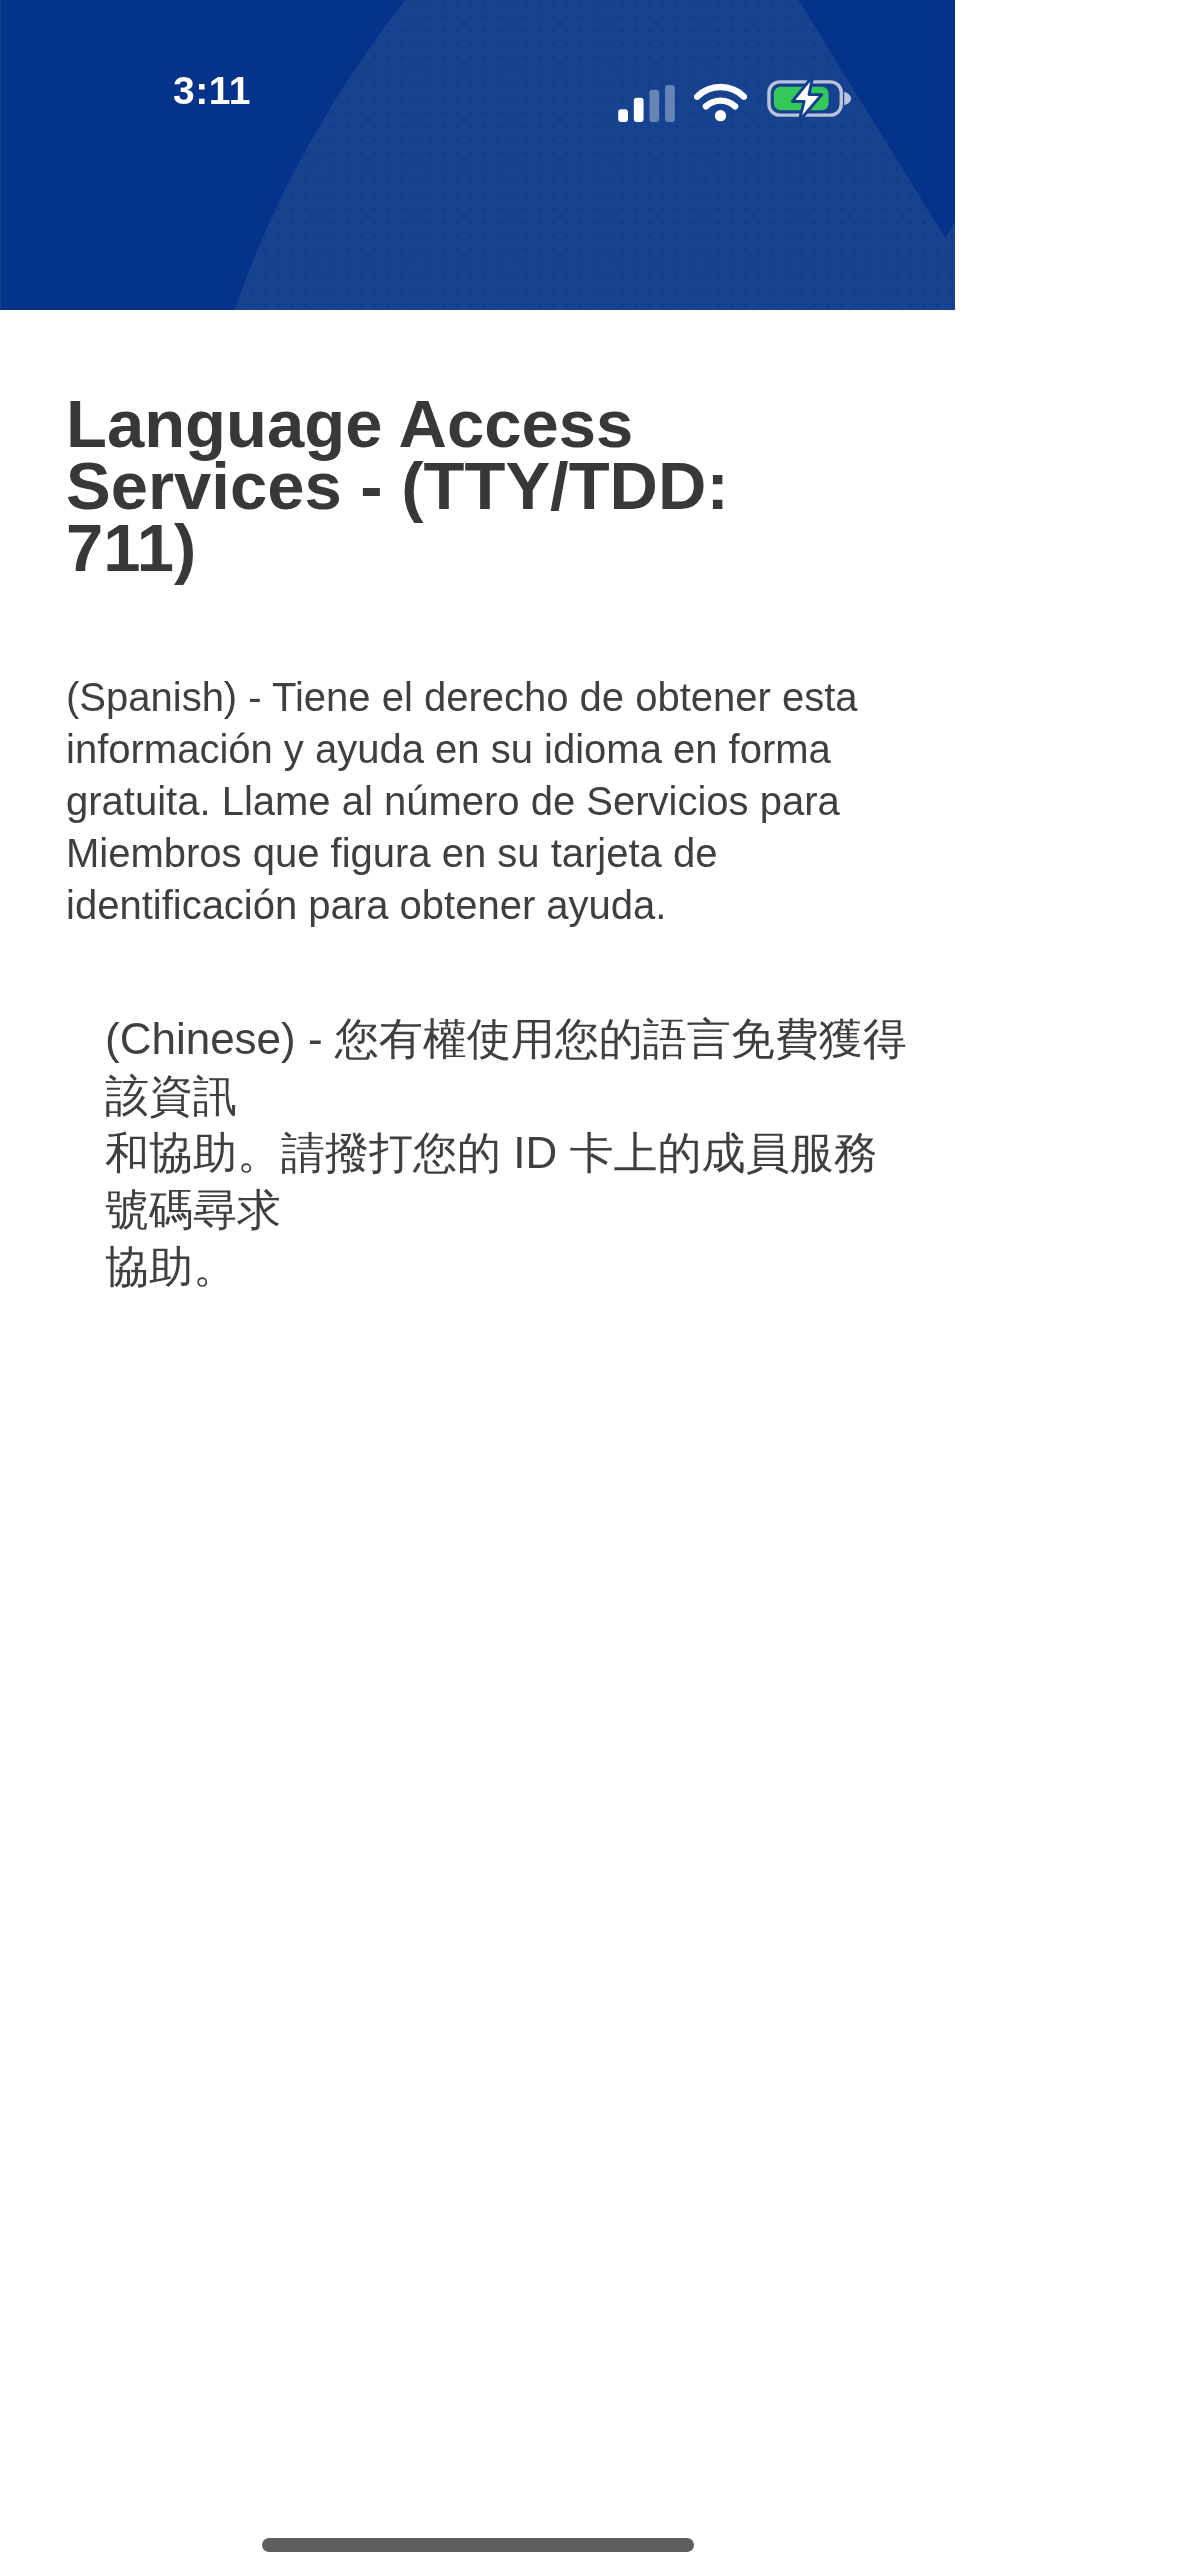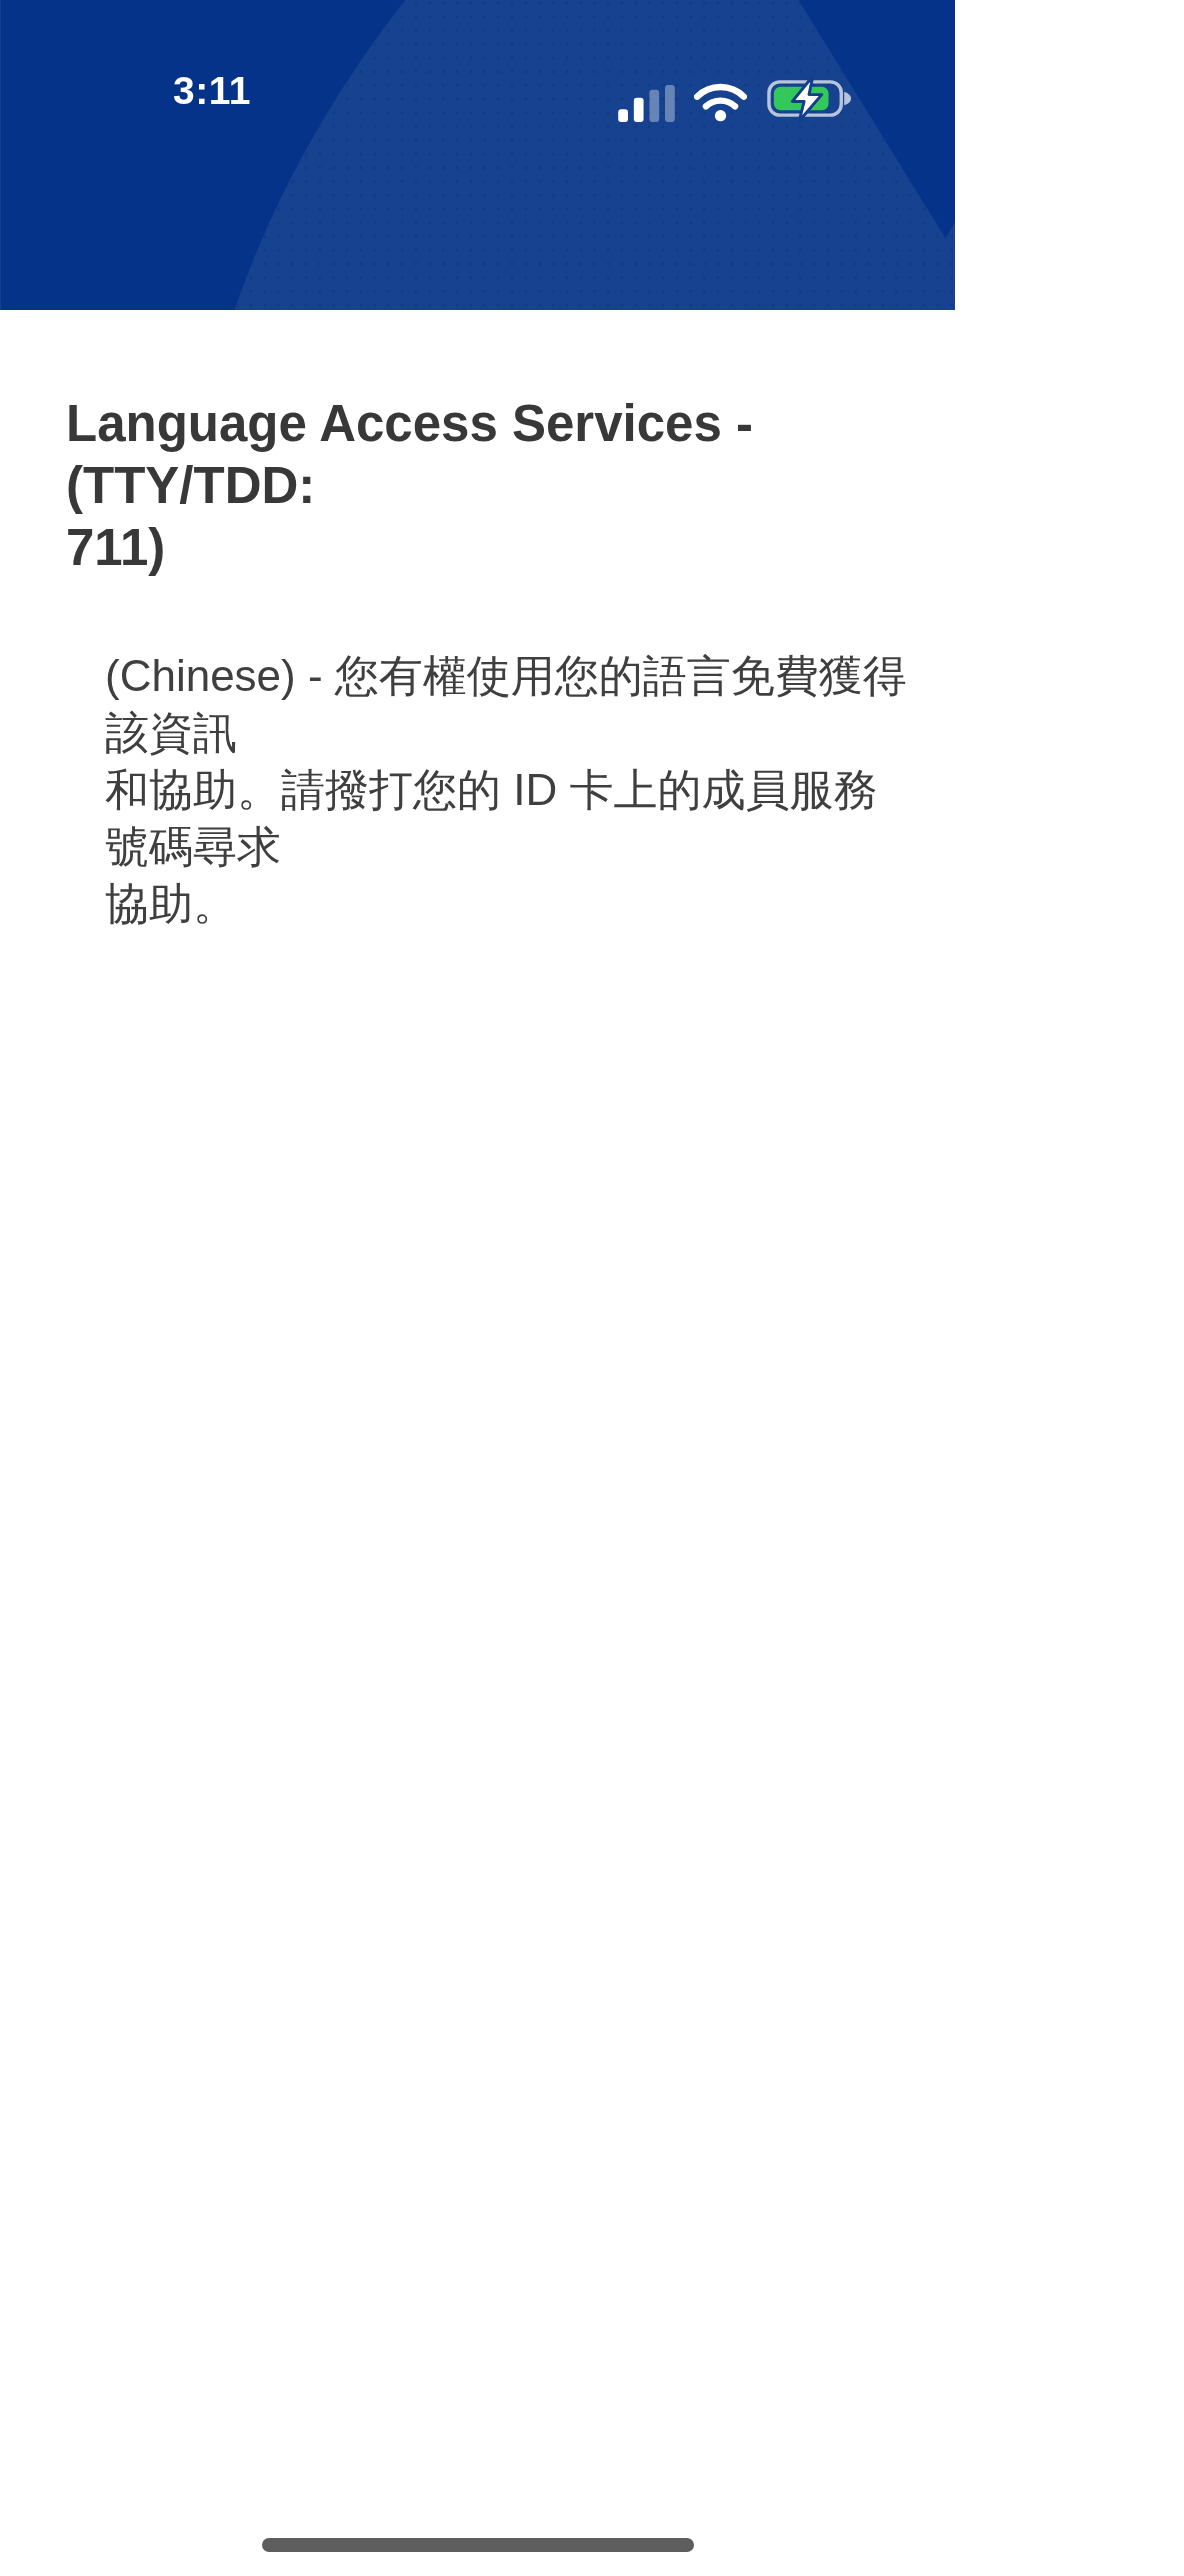--- a/index.html
+++ b/index.html
@@ -40,22 +40,22 @@
     margin:0;text-align:center;
     color:#ffffff;font-size:43px;font-weight:400;line-height:63px;
     letter-spacing:0.5px;
   }
   
   main.content{
     padding:83px 46px 0 66px;
     color:#3d3d3d;
   }
   .section-heading{
-    margin:0 0 68px 0;
-    font-size:51px;font-weight:700;line-height:62px;
+    margin:0 0 92px 0;
+    font-size:67px;font-weight:700;line-height:62px;
     color:#383838;
     white-space:pre-line;
   }
   .body-paragraph{
     margin:0 0 79px 0;
     font-size:40px;font-weight:400;line-height:52px;
     color:#3f3f3f;
     white-space:pre-line;
   }
   .body-paragraph.cjk{
@@ -113,20 +113,25 @@
           <path d="M47 1 L26 27 L38 27 L33 47 L56 20 L43 20 Z" fill="#ffffff" stroke="#123e8c" stroke-width="3" stroke-linejoin="round"></path>
         </svg>
       </div>
     </div>
 
   </header>
 
   <main class="content">
     <h2 class="section-heading">Language Access Services - (TTY/TDD:
 711)</h2>
+    <p class="body-paragraph">(Spanish) - Tiene el derecho de obtener esta
+información y ayuda en su idioma en forma
+gratuita. Llame al número de Servicios para
+Miembros que figura en su tarjeta de
+identificación para obtener ayuda.</p>
     <p class="body-paragraph cjk">(Chinese) - 您有權使用您的語言免費獲得該資訊
 和協助。請撥打您的 ID 卡上的成員服務號碼尋求
 協助。</p>
   </main>
 
   <div class="home-indicator"></div>
 </div>
 
 
 </body></html>

